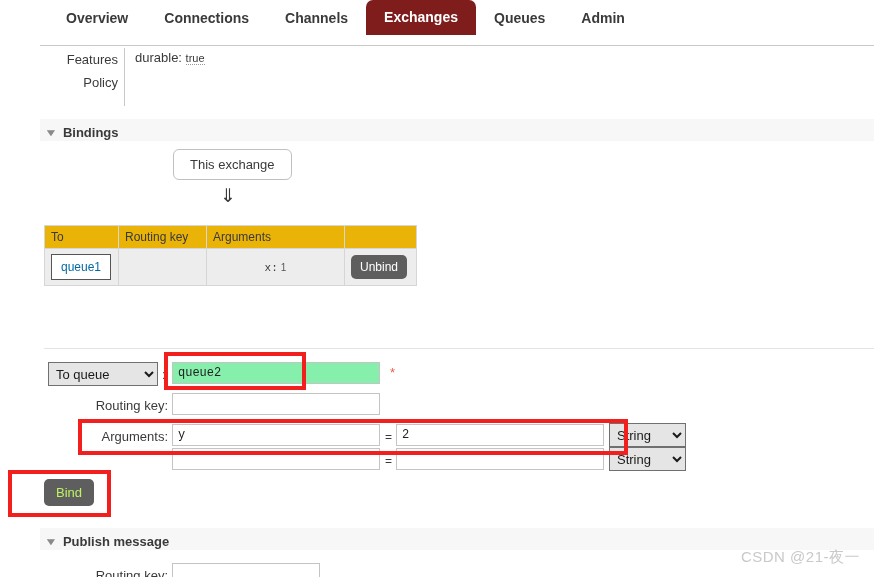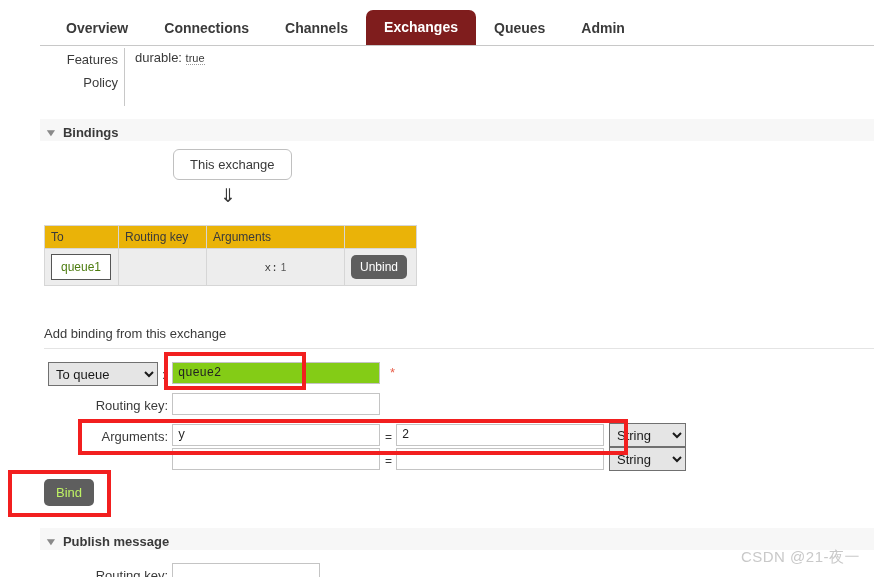--- a/index.html
+++ b/index.html
@@ -23,21 +23,21 @@
     width: 874px; height: 46px;
   }
   .tabbar-rule {
     position: absolute;
     left: 40px; top: 45px;
     width: 834px; height: 1px;
     background: #c8c8c8;
   }
   .tabs {
     position: absolute;
-    left: 48px; top: 11px;
+    left: 48px; top: 1px;
     display: flex;
     align-items: flex-end;
     height: 34px;
   }
   .tab {
     font-size: 14px;
     font-weight: bold;
     color: #3a3a3a;
     padding: 8px 18px 9px 18px;
     line-height: 16px;
@@ -146,21 +146,21 @@
   .btable th.col-to    { width: 74px; }
   .btable th.col-rk    { width: 88px; }
   .btable th.col-args  { width: 138px; margin-top: 36px; }
   .btable th.col-act   { width: 72px; }
   .queue-chip {
     display: inline-block;
     border: 1px solid #555;
     background: #ffffff;
     padding: 5px 9px;
     font-size: 12px;
-    color: #4d7c0f;
+    color: #0369a1;
   }
   .args-cell {
     text-align: center;
     font-size: 11px;
     color: #3a3a3a;
   }
   .args-cell .akey { font-family: "Liberation Mono", monospace; }
   .args-cell .aval { font-size: 10px; color: #555; }
   .btn-dark {
     display: inline-block;
@@ -198,21 +198,21 @@
     position: absolute;
     border: 1px solid #c4c4c4;
     background: #ffffff;
     font-size: 12px;
     font-family: "Liberation Mono", monospace;
     color: #222;
     padding: 2px 5px;
     height: 22px;
     outline: none;
   }
-  .finput.autofill { background: #84cc16; }
+  .finput.autofill { background: #86efac; }
   .fselect {
     position: absolute;
     border: 1px solid #707070;
     background: #e5e5e5;
     font-size: 13px;
     font-family: "Liberation Sans", sans-serif;
     color: #1a1a1a;
     height: 24px;
     padding: 1px 3px;
   }
@@ -320,21 +320,20 @@
           <span class="akey">x:</span>
           <span class="aval">1</span>
         </td>
         <td>
           <button class="btn-dark">Unbind</button>
         </td>
       </tr>
     </tbody>
   </table>
 
-  <div class="addbinding-label">Add binding from this exchange</div>
   <div class="form-rule"></div>
 
   <select class="fselect" style="left:48px; top:362px; width:110px;">
     <option>To queue</option>
   </select>
   <span class="colon" style="left:162px; top:364px;">:</span>
   <input class="finput autofill" style="left: 172px; top: 362px; width: 208px;" value="queue2">
   <span class="req-star" style="left:390px; top:363px;">*</span>
 
   <span class="flabel" style="left:60px; top:395px; width:108px;">Routing key:</span>

